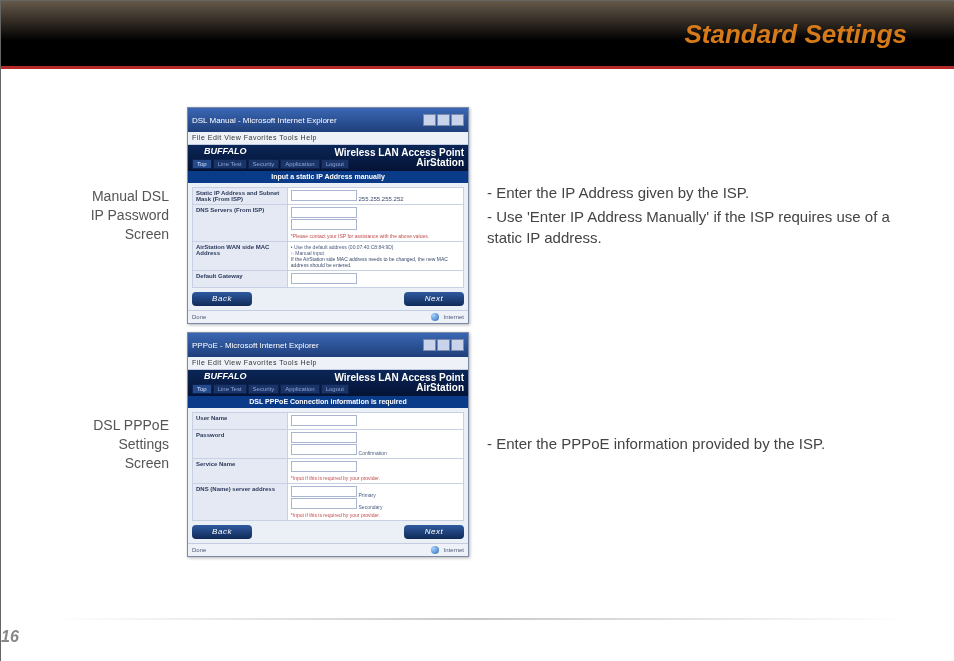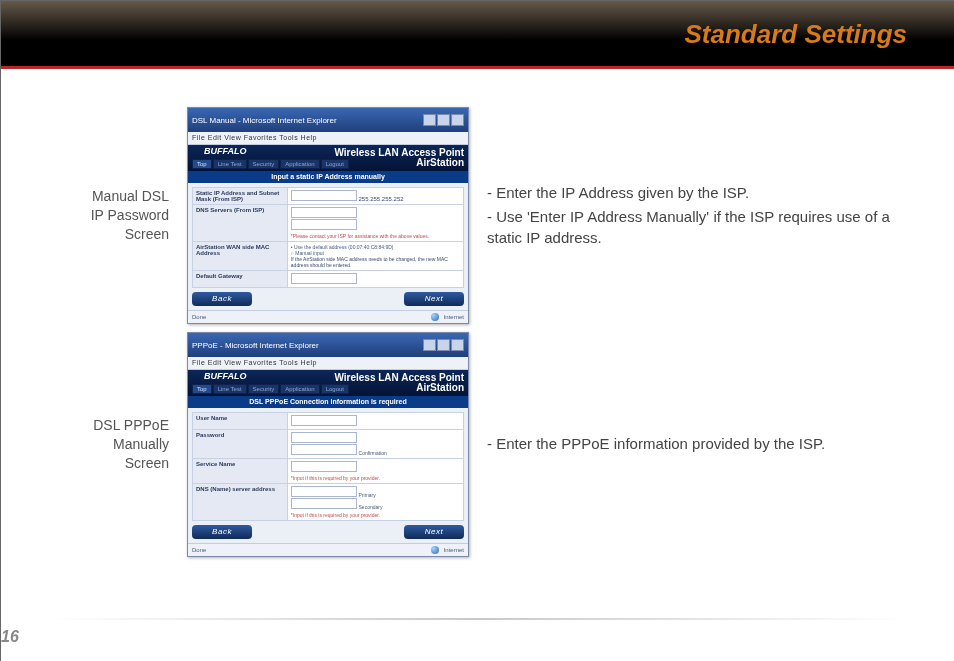--- a/index.html
+++ b/index.html
@@ -152,21 +152,21 @@
 
       <div class="desc">
         <p>- Enter the IP Address given by the ISP.</p>
         <p>- Use 'Enter IP Address Manually' if the ISP requires use of a static IP address.</p>
       </div>
     </div>
 
     <div class="row">
       <div class="caption">
         <span>DSL PPPoE</span><br>
-        <span>Manually</span><br>
+        <span>Settings</span><br>
         <span>Screen</span>
       </div>
 
       <div class="shot win">
         <div class="win-title">
           <span>PPPoE - Microsoft Internet Explorer</span>
           <span class="win-ctrls">
             <span></span>
             <span></span>
             <span></span>

